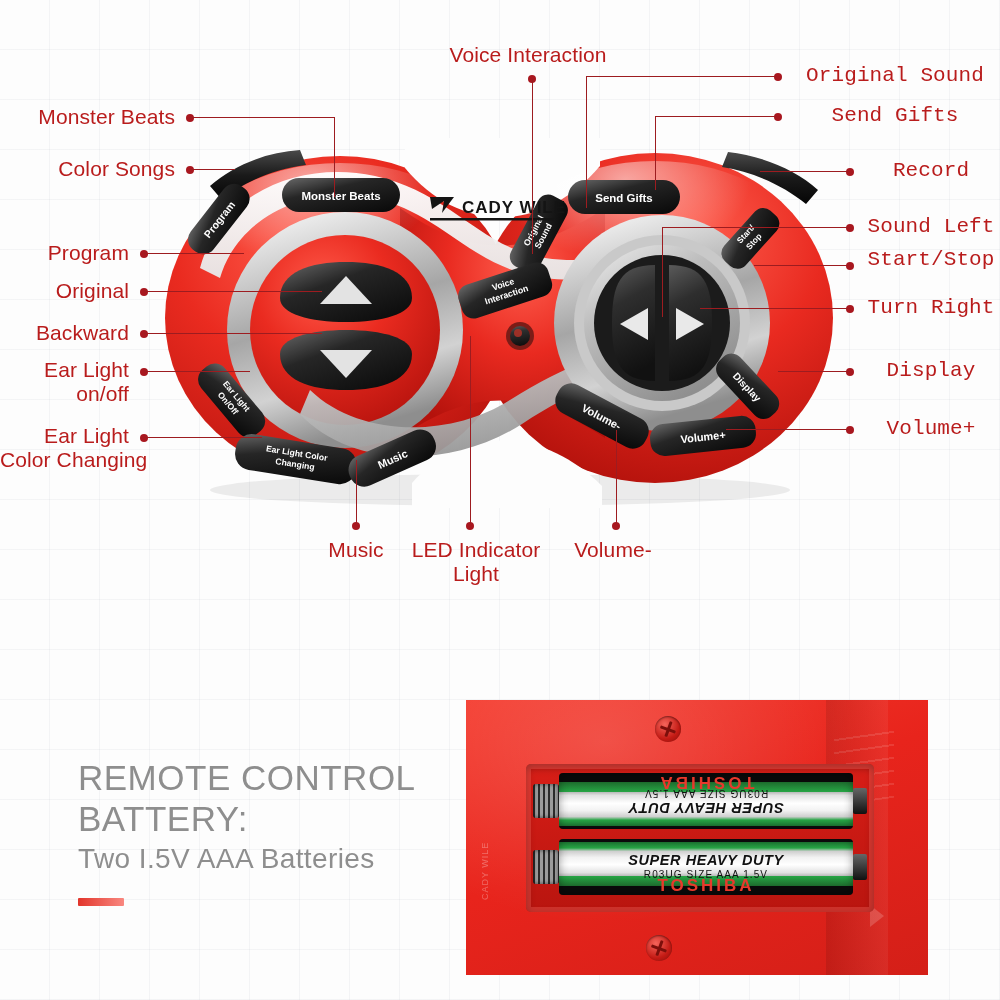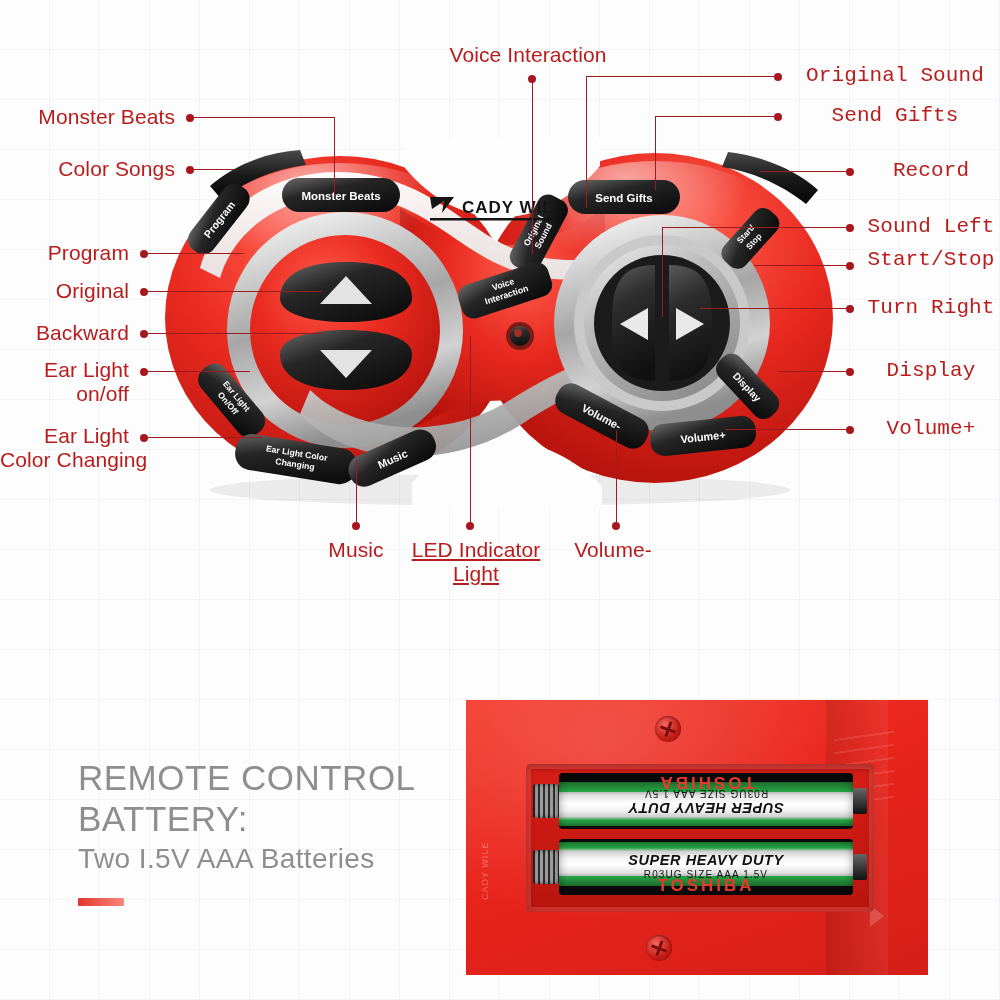--- a/index.html
+++ b/index.html
@@ -530,21 +530,21 @@
   <div class="lbl l" style="left:790px; top:64px;  width:210px;">Original Sound</div>
   <div class="lbl l" style="left:790px; top:104px; width:210px;">Send Gifts</div>
   <div class="lbl l" style="left:862px; top:159px; width:138px;">Record</div>
   <div class="lbl l" style="left:862px; top:215px; width:138px;">Sound Left</div>
   <div class="lbl l" style="left:862px; top:248px; width:138px;">Start/Stop</div>
   <div class="lbl l" style="left:862px; top:296px; width:138px;">Turn Right</div>
   <div class="lbl l" style="left:862px; top:359px; width:138px;">Display</div>
   <div class="lbl l" style="left:862px; top:417px; width:138px;">Volume+</div>
 
   <div class="lbl c" style="left:296px; top:538px; width:120px;">Music</div>
-  <div class="lbl c" style="left:396px; top:538px; width:160px;text-decoration:underline;">LED Indicator
+  <div class="lbl c" style="left:396px; top:538px; width:160px;">LED Indicator
 Light</div>
   <div class="lbl c" style="left:552px; top:538px; width:122px;">Volume-</div>
 
   <div id="caption">
     <div class="big">REMOTE CONTROL
 BATTERY:</div>
     <div class="sub">Two I.5V AAA Batteries</div>
   </div>
   <div id="accentbar"></div>
 

